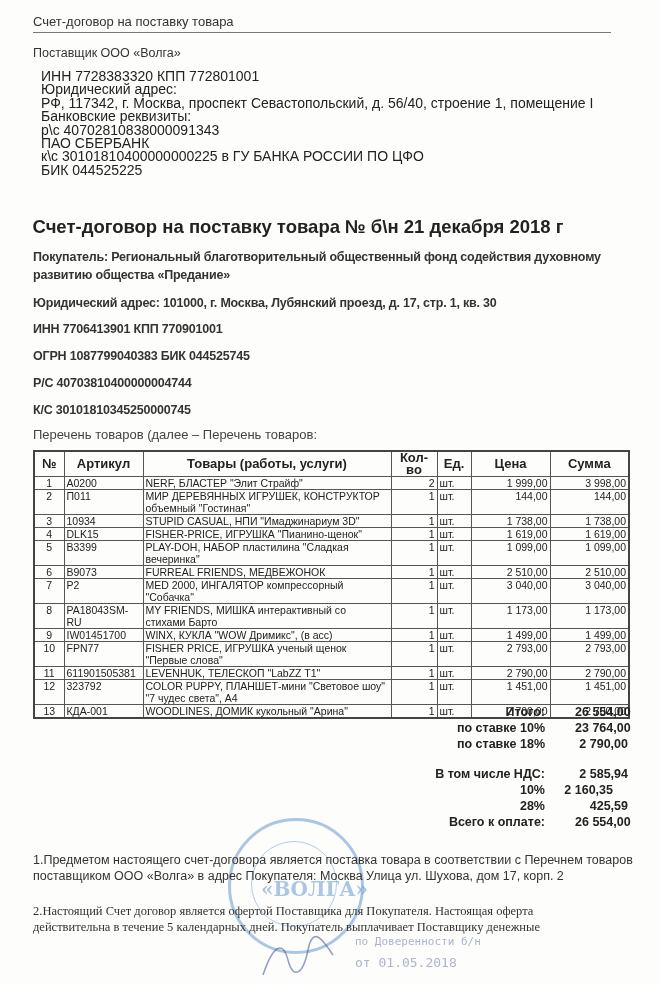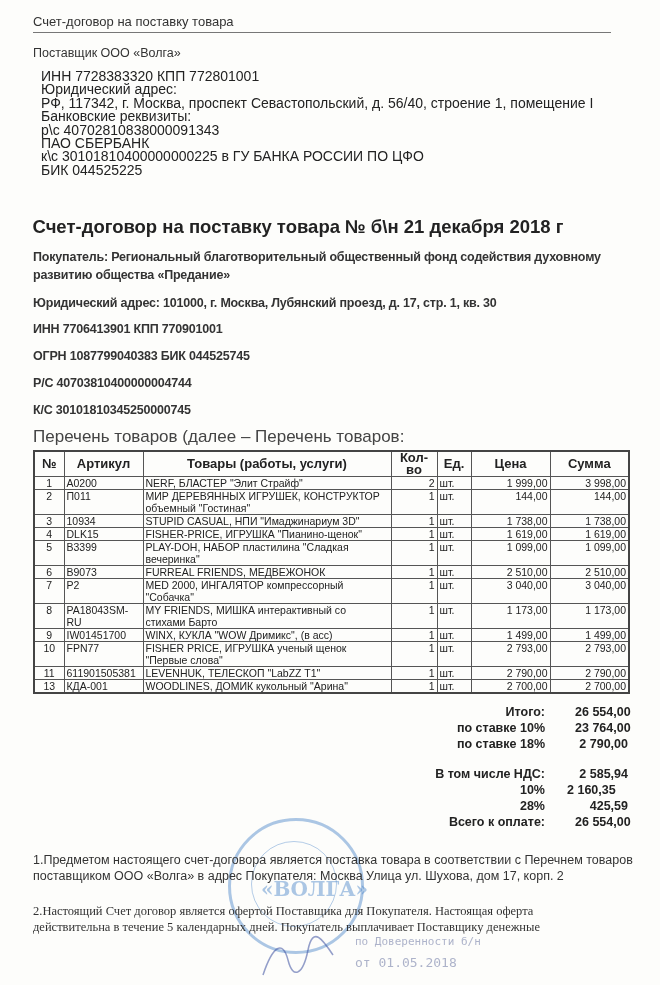--- a/index.html
+++ b/index.html
@@ -4,21 +4,21 @@
 <style>
   html, body { margin:0; padding:0; }
   body { width:660px; height:985px; background:#fdfdfb; position:relative; overflow:hidden; font-family:"Liberation Sans", sans-serif; color:#222; }
   .hdr { position:absolute; left:33px; top:14px; font-size:13px; color:#333; }
   .hdr-line { position:absolute; left:33px; top:32px; width:578px; height:1px; background:#777; }
   .sup { position:absolute; left:33px; top:46px; font-size:12.5px; color:#333; }
   .req { position:absolute; left:33px; top:70px; font-size:14px; line-height:13.4px; color:#222;margin-left:8px; }
   .req div { white-space:nowrap; }
   .title { position:absolute; left:0; width:596px; top:216px; text-align:center; font-size:18.5px; font-weight:bold; color:#222; }
   .buyer { position:absolute; left:33px; font-size:12.5px; font-weight:bold; color:#333; letter-spacing:-0.2px; }
-  .intro { position:absolute; left:33px; top:427px; font-size:17px; color:#444; }
+  .intro { position:absolute; left:33px; top:427px; font-size:13px; color:#444; }
   table.items { position:absolute; left:33px; top:450px; border-collapse:collapse; font-size:10.5px; color:#222; }
   table.items th, table.items td { border:1px solid #555; padding:0 2px; vertical-align:top; line-height:12px; }
   table.items { border:2px solid #444; }
   table.items th { font-size:13px; font-weight:bold; height:18px; vertical-align:middle; }
   table.items td.num { text-align:center; }
   table.items td.r { text-align:right; }
   .totals { position:absolute; left:380px; top:705px; font-size:12.5px; font-weight:bold; color:#222; }
   .trow { position:absolute; white-space:nowrap; }
   .tlabel { position:absolute; right:0; text-align:right; }
   .terms { position:absolute; left:33px; font-size:12.5px; color:#333; line-height:16px; }
@@ -173,20 +173,29 @@
       <tr>
         <td class="num">11</td>
         <td>611901505381</td>
         <td>LEVENHUK, ТЕЛЕСКОП "LabZZ T1"</td>
         <td class="r">1</td>
         <td>шт.</td>
         <td class="r">2 790,00</td>
         <td class="r">2 790,00</td>
       </tr>
       <tr>
+        <td class="num">12</td>
+        <td>323792</td>
+        <td>COLOR PUPPY, ПЛАНШЕТ-мини "Световое шоу" "7 чудес света", А4</td>
+        <td class="r">1</td>
+        <td>шт.</td>
+        <td class="r">1 451,00</td>
+        <td class="r">1 451,00</td>
+      </tr>
+      <tr>
         <td class="num">13</td>
         <td>КДА-001</td>
         <td>WOODLINES, ДОМИК кукольный "Арина"</td>
         <td class="r">1</td>
         <td>шт.</td>
         <td class="r">2 700,00</td>
         <td class="r">2 700,00</td>
       </tr>
     </tbody>
 </table>
@@ -203,21 +212,21 @@
   <div class="trow" style="top:32px;">
       <span class="tlabel" style="right:-165px;width:160px;">по ставке 18%</span>
       <span style="position:absolute;left:195px;width:53px;text-align:right;">2 790,00</span>
     </div>
   <div class="trow" style="top:62px;">
       <span class="tlabel" style="right:-165px;width:160px;">В том числе НДС:</span>
       <span style="position:absolute;left:195px;width:53px;text-align:right;">2 585,94</span>
     </div>
   <div class="trow" style="top:78px;">
       <span class="tlabel" style="right:-165px;width:160px;">10%</span>
-      <span style="position:absolute;left:187px;width:53px;text-align:left;">2 160,35</span>
+      <span style="position:absolute;left:180px;width:53px;text-align:right;">2 160,35</span>
     </div>
   <div class="trow" style="top:94px;">
       <span class="tlabel" style="right:-165px;width:160px;">28%</span>
       <span style="position:absolute;left:195px;width:53px;text-align:right;">425,59</span>
     </div>
   <div class="trow" style="top:110px;">
       <span class="tlabel" style="right:-165px;width:160px;">Всего к оплате:</span>
       <span style="position:absolute;left:195px;width:53px;text-align:right;">26 554,00</span>
     </div>
 </div>

